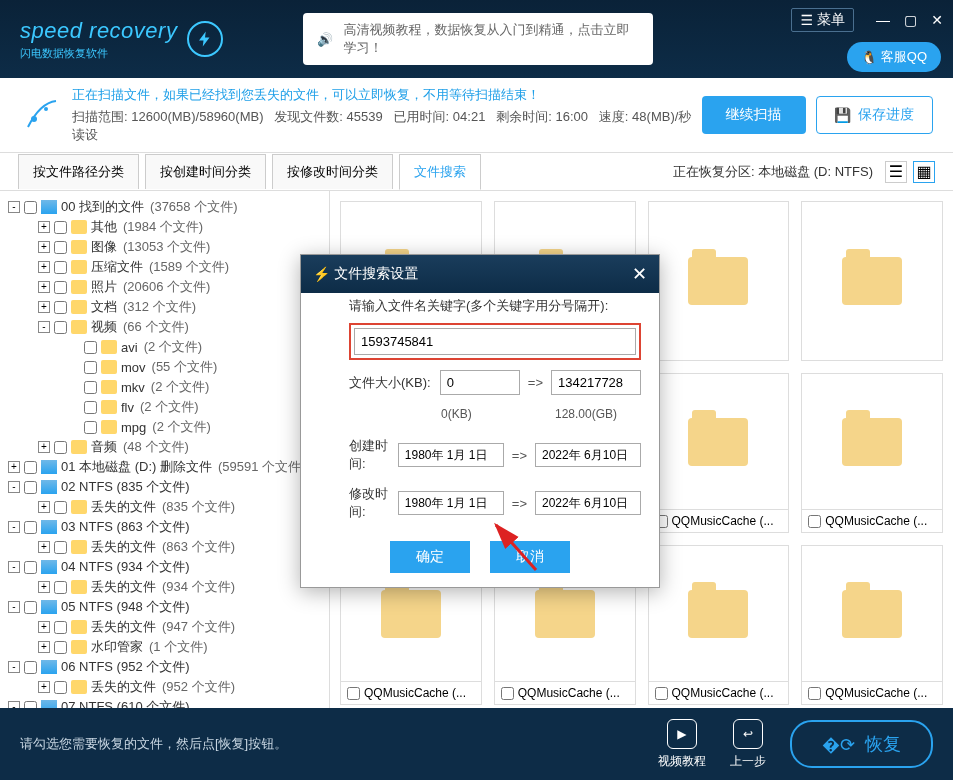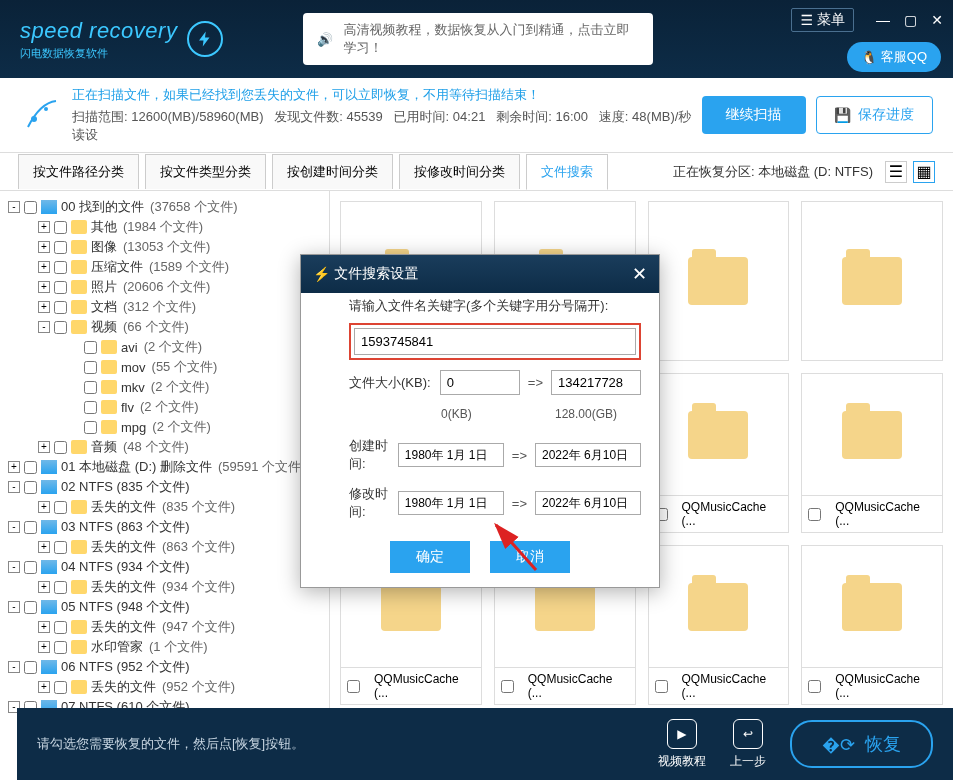--- a/index.html
+++ b/index.html
@@ -46,23 +46,23 @@
 .folder-icon { width: 16px; height: 14px; background: #ffd76b; border-radius: 2px; margin-right: 4px; display: inline-block; }
 .node-icon-blue { width: 16px; height: 14px; background: linear-gradient(#6fb8e8,#2aa3ef); margin-right: 4px; display: inline-block; }
 .tree-label { color: #333; }
 .tree-count { color: #666; margin-left: 6px; }
 
 .grid { flex: 1; padding: 10px; overflow-y: auto; display: grid; grid-template-columns: repeat(4, 1fr); gap: 12px; align-content: start; }
 .thumb { border: 1px solid #ddd; height: 160px; display: flex; flex-direction: column; }
 .thumb-img { flex: 1; display: flex; align-items: center; justify-content: center; }
 .thumb-folder { width: 60px; height: 48px; background: #f5d58a; border-radius: 4px; position: relative; }
 .thumb-folder::before { content: ""; position: absolute; top: -8px; left: 4px; width: 24px; height: 10px; background: #f5d58a; border-radius: 3px 3px 0 0; }
-.thumb-label { border-top: 1px solid #ddd; padding: 4px 6px; font-size: 12px; display: flex; align-items: center; gap: 14px; }
-
-.footer { position: absolute; bottom: 0; left: 17px; right: 0; height: 72px; background: #0d2c47; display: flex; align-items: center; padding: 0 20px; }
+.thumb-label { border-top: 1px solid #ddd; padding: 4px 6px; font-size: 12px; display: flex; align-items: center; gap: 4px; }
+
+.footer { position: absolute; bottom: 0; left: 0; right: 0; height: 72px; background: #0d2c47; display: flex; align-items: center; padding: 0 20px; }
 .footer-hint { color: #c8d6e2; font-size: 13px; }
 .footer-right { margin-left: auto; display: flex; align-items: center; gap: 24px; }
 .footer-icon-btn { display: flex; flex-direction: column; align-items: center; color: #fff; font-size: 12px; cursor: pointer; }
 .footer-icon-btn .ico { width: 30px; height: 30px; border: 1.5px solid #fff; border-radius: 6px; display: flex; align-items: center; justify-content: center; margin-bottom: 4px; }
 .recover-btn { background: transparent; border: 2px solid #2aa3ef; color: #2aa3ef; border-radius: 22px; padding: 10px 30px; font-size: 18px; display: flex; align-items: center; gap: 10px; cursor: pointer; }
 
 .modal { position: absolute; left: 300px; top: 254px; width: 360px; background: #fff; border: 1px solid #999; box-shadow: 0 4px 20px rgba(0,0,0,0.3); z-index: 10; }
 .modal-head { background: linear-gradient(180deg,#1a3d5c,#0d2c47); color: #fff; padding: 8px 12px; display: flex; align-items: center; font-size: 14px; }
 .modal-head .close { margin-left: auto; cursor: pointer; font-size: 18px; }
 .modal-body { padding: 4px 18px; font-size: 13px; color: #333; margin-left: 30px; }
@@ -130,21 +130,20 @@
   </div>
   <button class="btn-continue">继续扫描</button>
   <button class="btn-save">
     <span>💾</span>
     <span>保存进度</span>
   </button>
 </div>
 
 <div class="tabs-row">
   <div class="tab">按文件路径分类</div>
-  <div class="tab">按文件类型分类</div>
   <div class="tab">按创建时间分类</div>
   <div class="tab">按修改时间分类</div>
   <div class="tab active">文件搜索</div>
   <div class="partition-info">正在恢复分区: 本地磁盘 (D: NTFS)</div>
   <div class="view-icons">
     <div class="view-icon">☰</div>
     <div class="view-icon active">▦</div>
   </div>
 </div>
 

